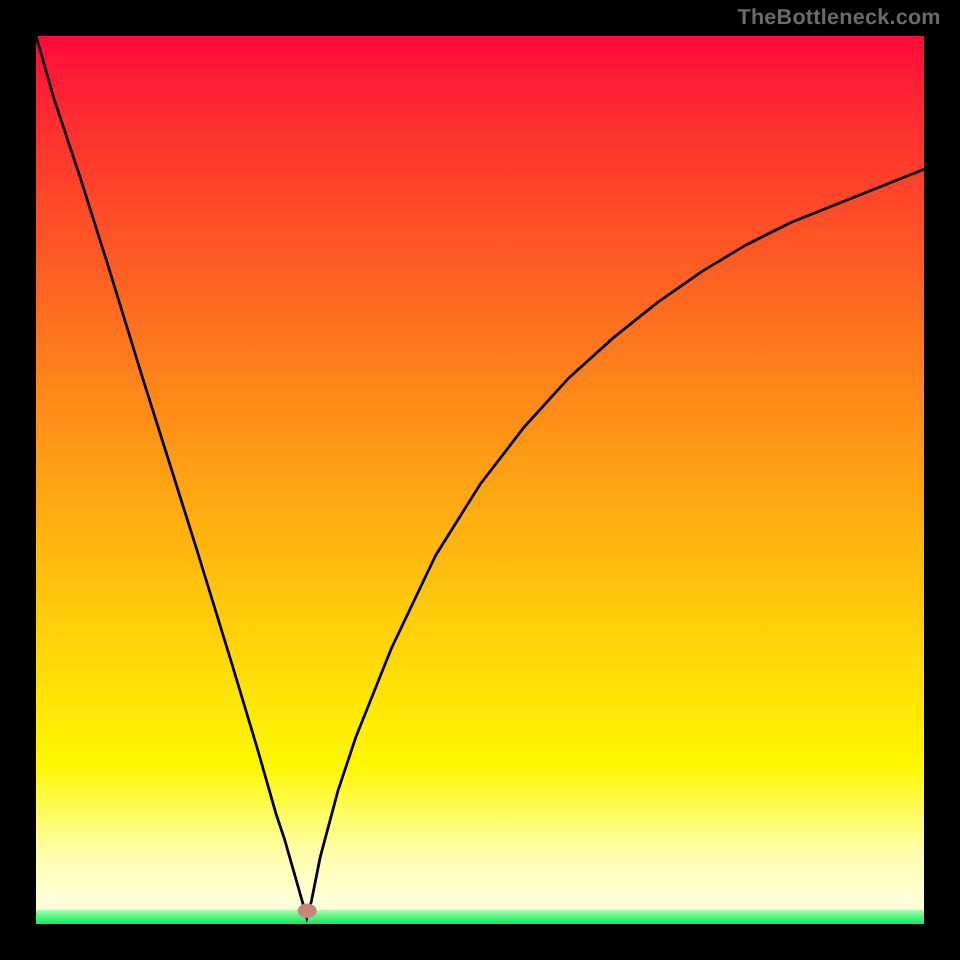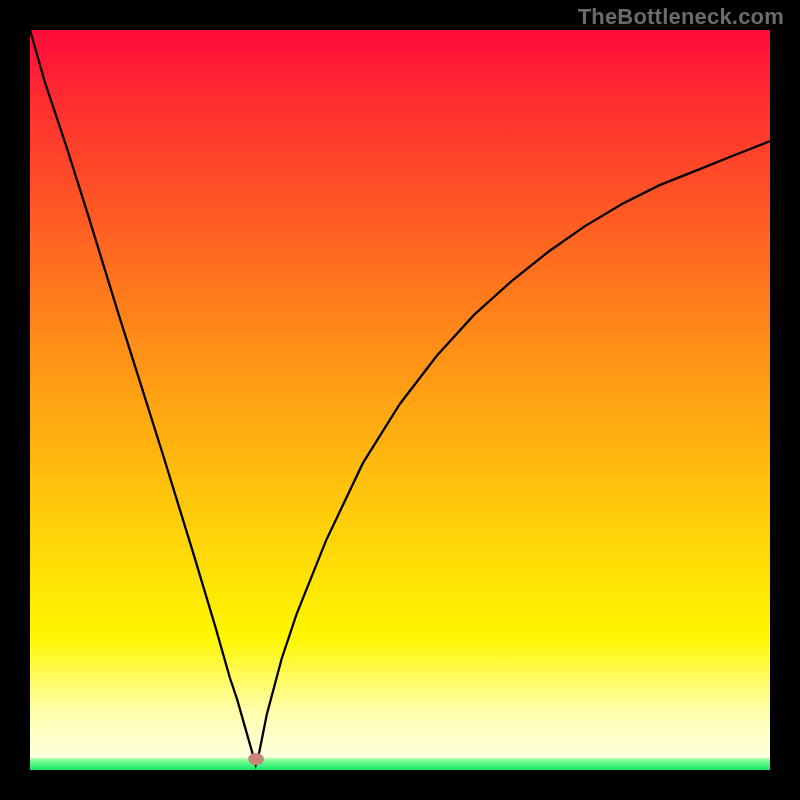--- a/index.html
+++ b/index.html
@@ -17,21 +17,21 @@
     left: 0;
     width: 800px;
     height: 800px;
     background: #000;
   }
   .watermark {
     position: absolute;
     top: 4px;
     right: 16px;
     color: #6b6b6b;
-    font-size: 22px;
+    font-size: 18px;
     font-weight: 600;
     letter-spacing: 0.2px;
     text-align: right;
     user-select: none;
   }
   .plot {
     position: absolute;
     top: 30px;
     left: 30px;
     width: 740px;

